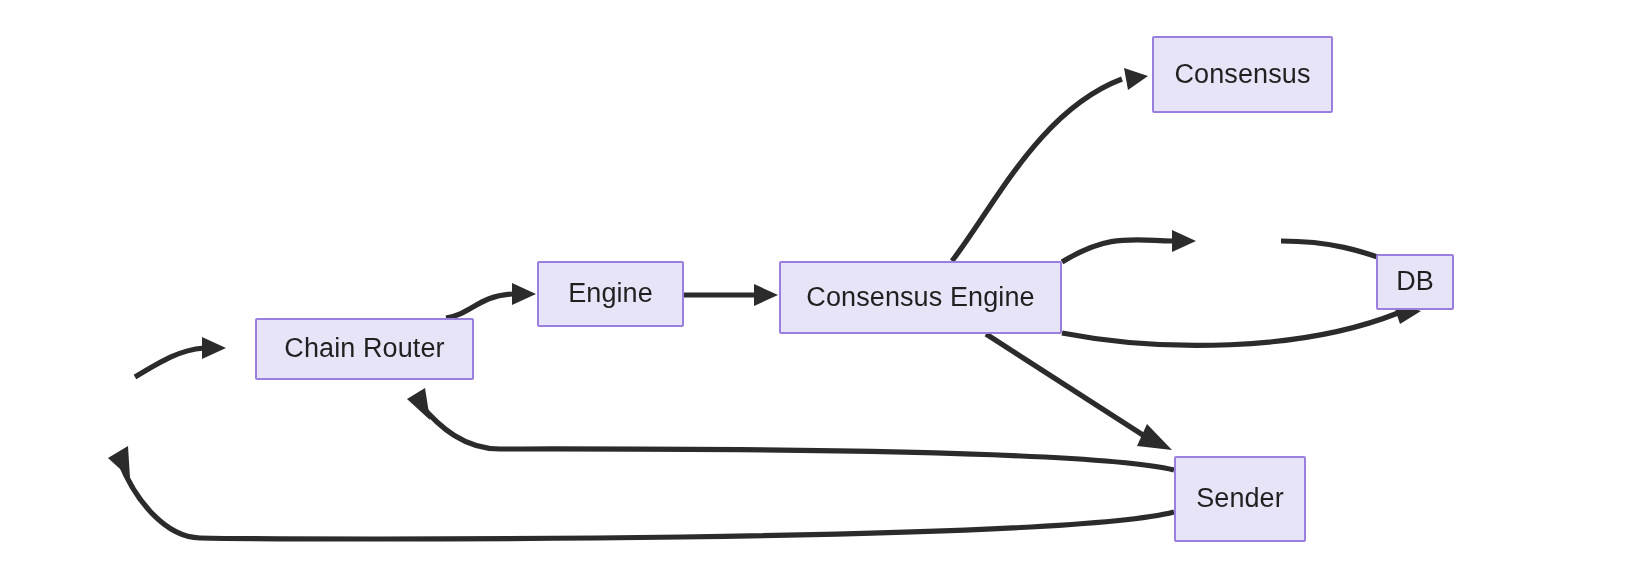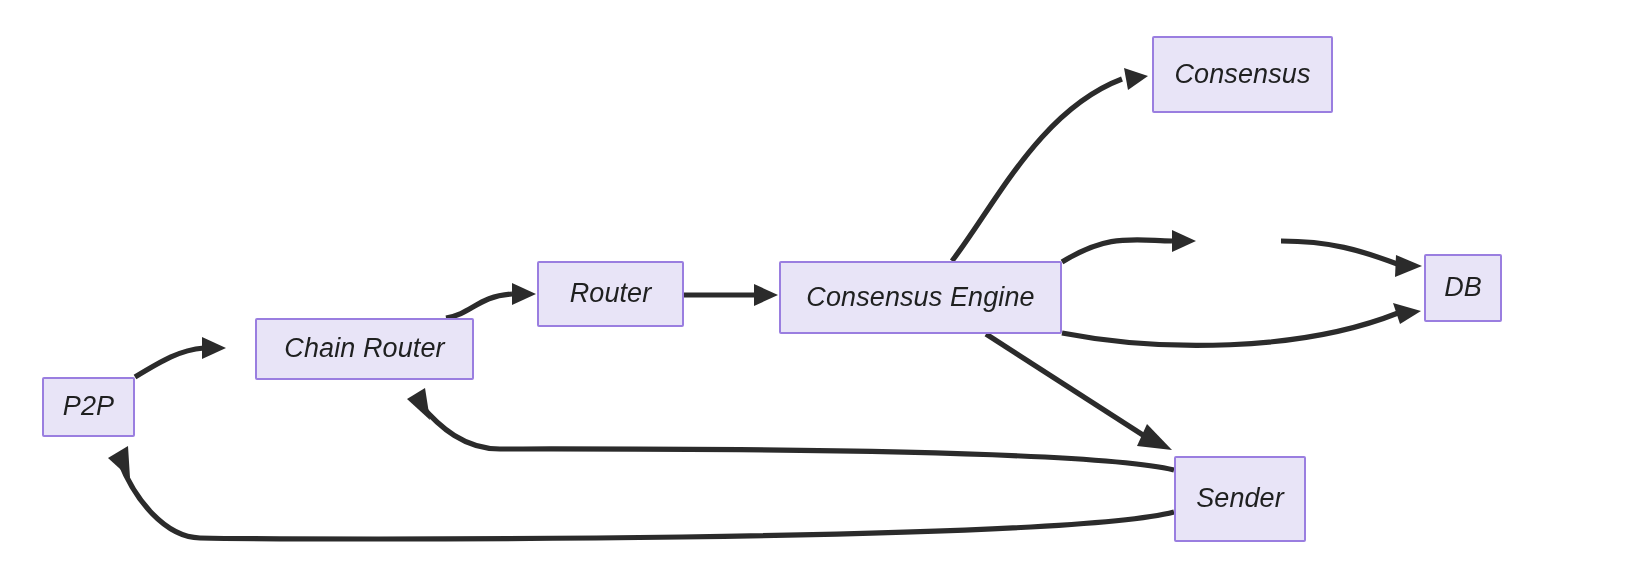--- a/index.html
+++ b/index.html
@@ -34,21 +34,20 @@
     border-radius: 2px;
     display: flex;
     align-items: center;
     justify-content: center;
     color: #1f2020;
     font-size: 27px;
     line-height: 1.1;
     letter-spacing: 0.1px;
     white-space: nowrap;
     z-index: 2;
-    font-style: italic;
   }
   .node-label {
     display: block;
     padding: 0 4px;
   }
   .edge-path {
     fill: none;
     stroke: #2b2b2b;
     stroke-width: 5.2;
     stroke-linecap: butt;
@@ -110,42 +109,39 @@
       <path class="edge-path" d="M 1174,470 C 1080,447 600,449 500,449 C 465,449 440,428 420,404"></path>
       <polygon class="arrow-head" points="407,399 430,420 425,388"></polygon>
     </g>
 
     <g>
       <path class="edge-path" d="M 1174,512 C 1060,542 300,540 200,538 C 165,537 135,500 120,462"></path>
       <polygon class="arrow-head" points="108,458 130,478 128,446"></polygon>
     </g>
   </svg>
 
-  <div class="node" style="left:42px; top:377px; width:93px; height:60px;">
-    <span class="node-label">P2P</span>
-  </div>
 
   <div class="node" style="left:227px; top:318px; width:219px; height:62px;margin-left:28px;">
     <span class="node-label">Chain Router</span>
   </div>
 
   <div class="node" style="left:537px; top:261px; width:147px; height:66px;">
-    <span class="node-label">Router</span>
+    <span class="node-label">Engine</span>
   </div>
 
   <div class="node" style="left:779px; top:261px; width:283px; height:73px;">
     <span class="node-label">Consensus Engine</span>
   </div>
 
   <div class="node" style="left:1152px; top:36px; width:181px; height:77px;">
     <span class="node-label">Consensus</span>
   </div>
 
 
-  <div class="node" style="left:1424px; top:254px; width:78px; height:68px;">
+  <div class="node" style="left:1376px; top:254px; width:78px; height:56px;">
     <span class="node-label">DB</span>
   </div>
 
   <div class="node" style="left:1174px; top:456px; width:132px; height:86px;">
     <span class="node-label">Sender</span>
   </div>
 
 </div>
 
 </body></html>

